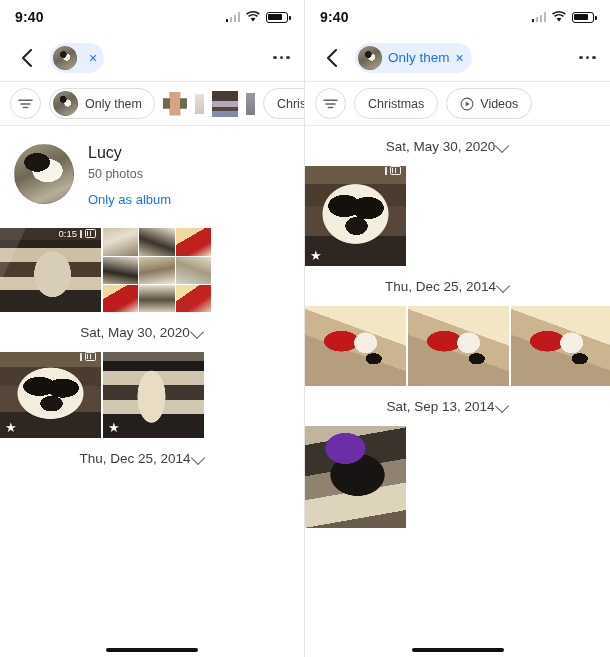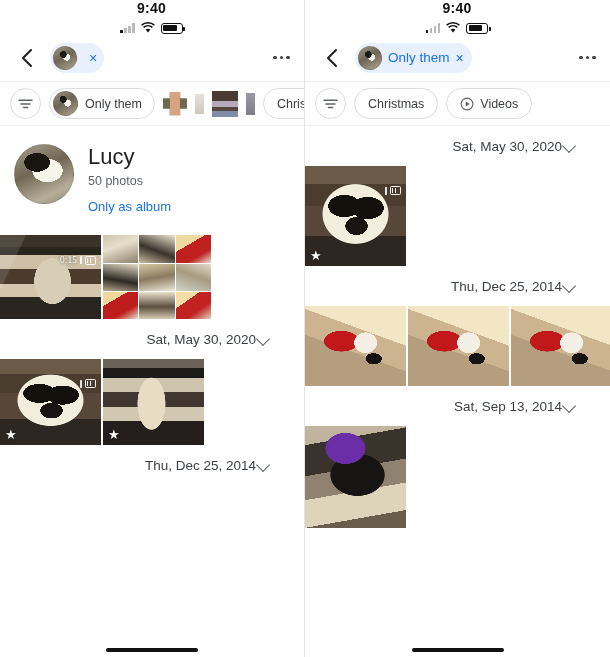--- a/index.html
+++ b/index.html
@@ -12,21 +12,21 @@
   .screens { display: flex; width: 610px; height: 657px; }
   .phone {
     width: 305px; height: 657px; position: relative;
     background: #ffffff; overflow: hidden;
   }
   .phone.left { border-right: 1px solid #e4e4e4; }
 
   
   .statusbar {
     height: 34px; display: flex; align-items: center;
-    justify-content: space-between; padding: 0 16px 0 15px; flex-direction: column;
+    justify-content: space-between; padding: 0 16px 0 15px;
   }
   .clock { font-size: 14px; font-weight: bold; color: #111; letter-spacing: .2px; }
   .status-icons { display: flex; align-items: center; gap: 5px; }
   .sig { display: flex; align-items: flex-end; gap: 1.5px; height: 10px; }
   .sig i { width: 2.5px; background: #111; display: block; border-radius: .5px; }
   .sig i:nth-child(1) { height: 3px; background: #111; }
   .sig i:nth-child(2) { height: 5px; background: #b9b9b9; }
   .sig i:nth-child(3) { height: 7.5px; background: #b9b9b9; }
   .sig i:nth-child(4) { height: 10px; background: #b9b9b9; }
   .batt {
@@ -115,49 +115,49 @@
   
   .person-header { display: flex; align-items: flex-start; gap: 14px; padding: 18px 16px 20px 14px; }
   .big-avatar {
     width: 60px; height: 60px; border-radius: 50%; flex: 0 0 auto;
     background:
       radial-gradient(ellipse 22% 16% at 38% 30%, #19160f 0 100%, rgba(0,0,0,0) 101%),
       radial-gradient(ellipse 26% 20% at 56% 44%, #f7f4ea 0 100%, rgba(0,0,0,0) 101%),
       linear-gradient(155deg, #a79f8c 0%, #6f6753 42%, #b7ae99 78%, #8d8573 100%);
     border: 1px solid rgba(0,0,0,.08);
   }
-  .ph-name { font-size: 22px; color: #202124; line-height: 1.15; }
+  .ph-name { font-size: 16px; color: #202124; line-height: 1.15; }
   .ph-count { font-size: 12.5px; color: #5f6368; margin-top: 5px; }
   .ph-link { font-size: 13px; color: #1a73e8; margin-top: 11px; display: inline-block; }
 
   
   .datehdr {
-    display: flex; align-items: center; justify-content: flex-end;
+    display: flex; align-items: center; justify-content: center;
     padding: 0 32px 0 14px; height: 40px;
   }
   .datehdr .txt { font-size: 13.5px; color: #3c4043; }
   .chev { width: 16px; height: 16px; position: relative; }
   .chev:before {
     content:""; position:absolute; left:2px; top:3px;
     width: 9px; height: 9px;
     border-right: 1.7px solid #5f6368; border-bottom: 1.7px solid #5f6368;
     transform: rotate(45deg);
   }
 
   
   .row { display: flex; gap: 2px; }
   .cell { position: relative; overflow: hidden; flex: 0 0 auto; }
   .star {
     position: absolute; left: 5px; bottom: 4px;
     font-size: 13px; color: #fff; line-height: 1;
     text-shadow: 0 0 3px rgba(0,0,0,.55);
   }
   .badge {
-    position: absolute; right: 5px; top: 20px;
-    display: flex; align-items: center; gap: 3px; font-family: Liberation Serif, serif;
+    position: absolute; right: 5px; top: 0;
+    display: flex; align-items: center; gap: 3px;
   }
   .badge .dur { font-size: 9.5px; color: #fff; text-shadow: 0 0 3px rgba(0,0,0,.7); }
   .badge .bico {
     width: 11px; height: 9px; border: 1.3px solid rgba(255,255,255,.92);
     border-radius: 1.5px; position: relative;
   }
   .badge .bico:before {
     content:""; position:absolute; left: 1px; top: 1px; right: 4px; bottom: 1px;
     border-left: 1.3px solid rgba(255,255,255,.9);
     border-right: 1.3px solid rgba(255,255,255,.9);

